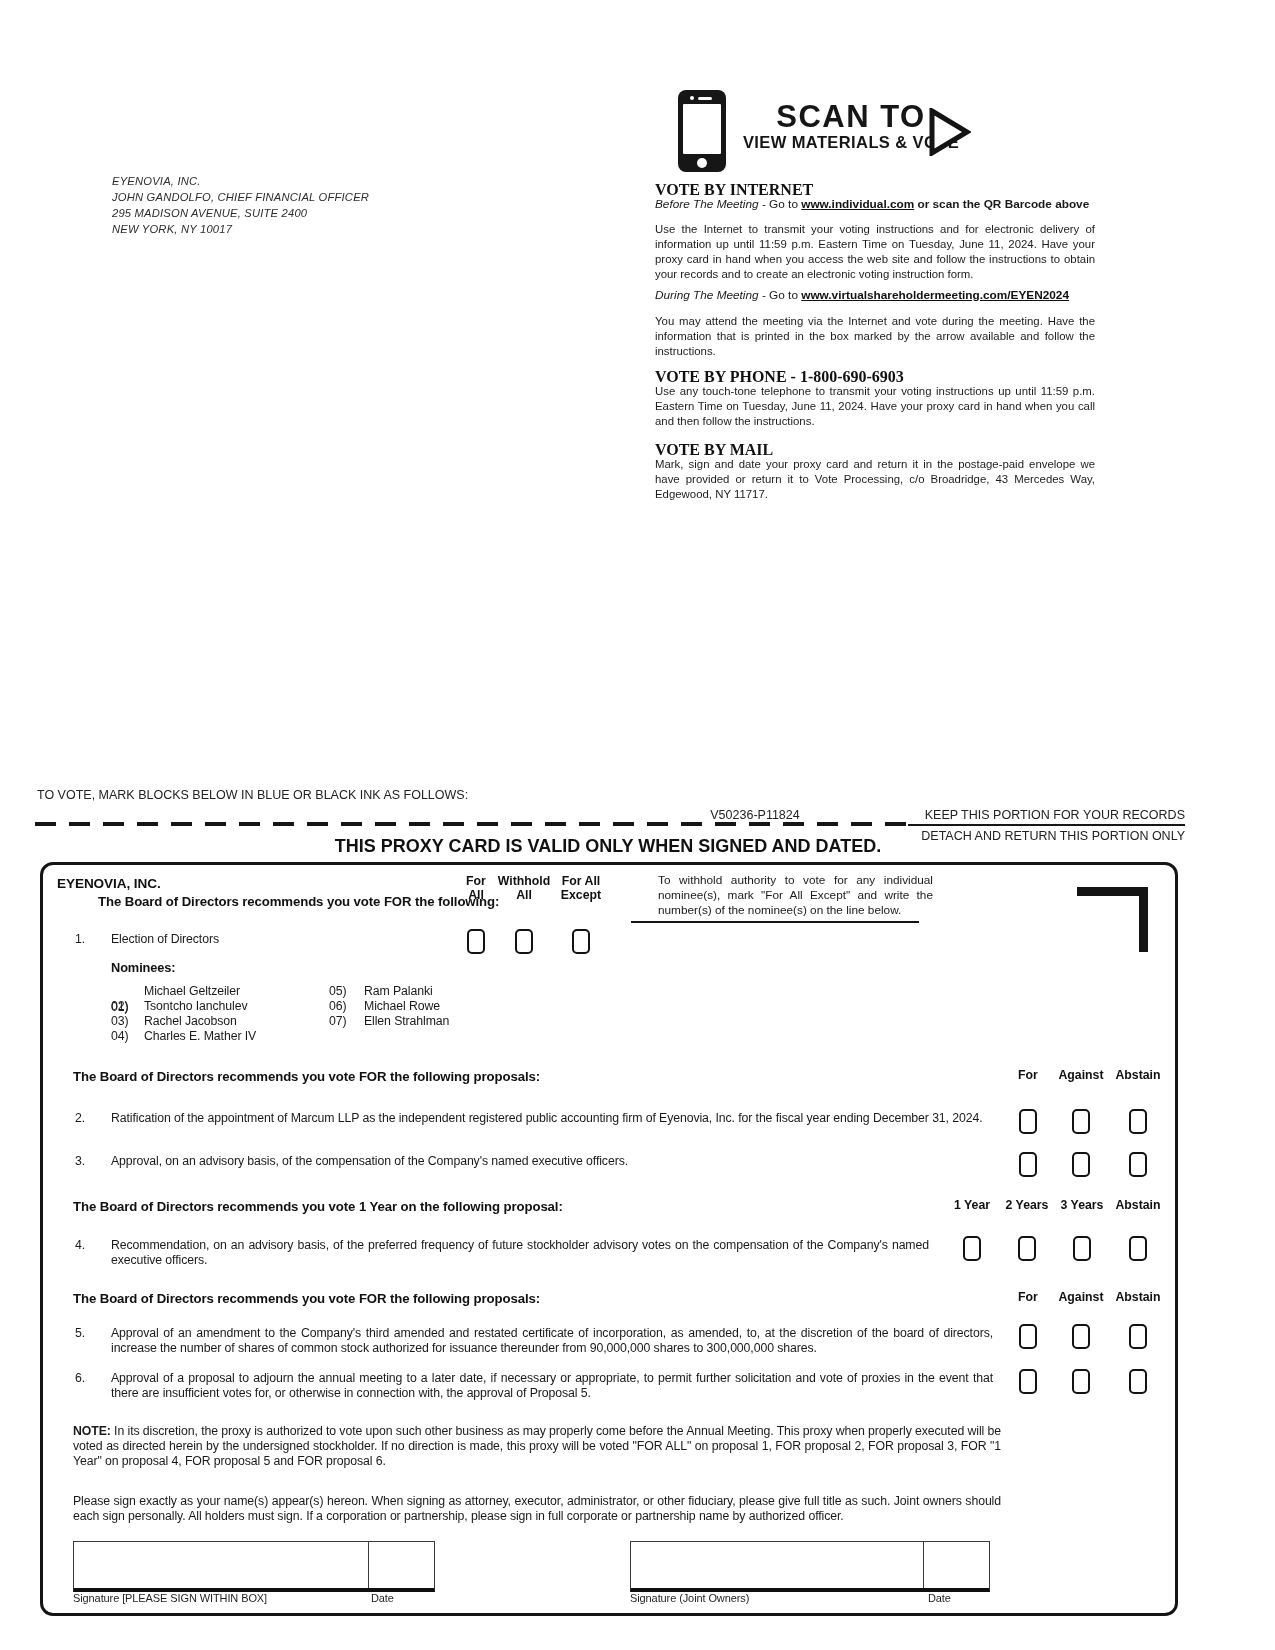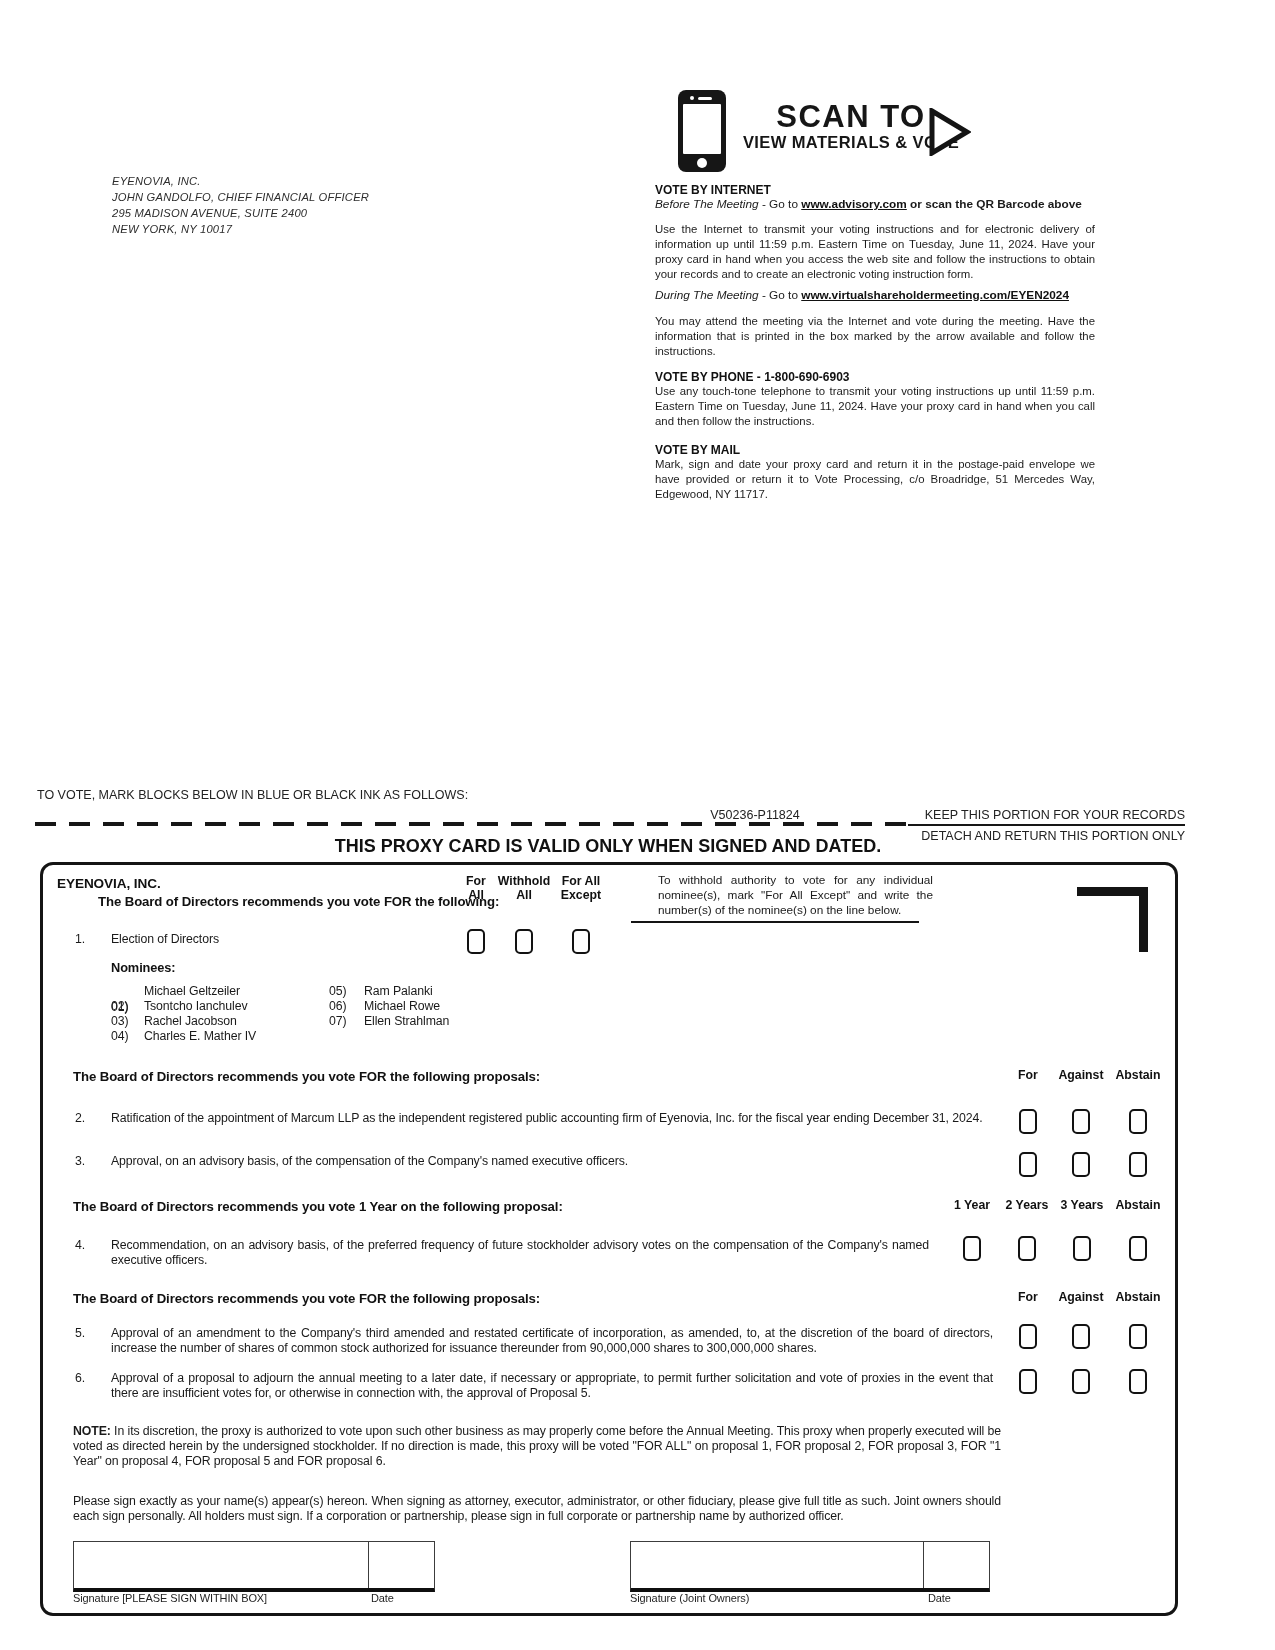--- a/index.html
+++ b/index.html
@@ -20,21 +20,21 @@
   .phone .dot{position:absolute;left:12px;top:6px;width:4px;height:4px;border-radius:50%;background:#fff;}
   .phone .speaker{position:absolute;left:20px;top:6.5px;width:14px;height:3px;border-radius:2px;background:#fff;}
   .phone .home{position:absolute;left:50%;bottom:4px;width:10px;height:10px;margin-left:-5px;border-radius:50%;background:#fff;}
   .scan-txt{left:733px;top:100px;width:236px;text-align:center;color:#161616;}
   .scan-title{font-size:31px;font-weight:700;letter-spacing:1.5px;line-height:33px;}
   .scan-sub{font-size:16.5px;font-weight:700;letter-spacing:.4px;line-height:18px;}
   .tri{left:929px;top:108px;}
 
   
   .rcol{left:655px;top:183px;width:440px;}
-  .rc-head{font-weight:700;font-size:12px;line-height:14px;color:#111;}
+  .rc-head{font-weight:700;font-size:16px;line-height:14px;color:#111;font-family:Liberation Serif, serif;}
   .rc-line{font-size:11.8px;line-height:14px;}
   .rc-body{font-size:11.4px;line-height:15px;text-align:justify;color:#1c1c1c;}
   .link{color:#111;cursor:pointer;}
 
   
   .tovote{left:37px;top:788px;font-size:12.5px;color:#222;}
   .ctrlnum{left:755px;top:808px;transform:translateX(-50%);font-size:12.5px;color:#222;}
   .keep{right:90px;top:808px;font-size:12.5px;color:#222;}
   .detachnote{right:90px;top:829px;font-size:12.5px;color:#222;}
   .dashline{left:35px;top:822px;width:873px;height:4px;
@@ -80,31 +80,31 @@
   </div>
   <div class="abs tri">
     <svg width="42" height="48" viewBox="0 0 42 48">
       <polygon points="3,3 38,24 3,45" fill="#ffffff" stroke="#141414" stroke-width="5"></polygon>
     </svg>
   </div>
 
   <div class="abs rcol">
     <div class="rc-head">VOTE BY INTERNET</div>
     <div class="rc-line">
-      <span class="it">Before The Meeting</span><span> - Go to </span><span class="b u link">www.advisory.com</span><span class="b"> or scan the QR Barcode above</span>
+      <span class="it">Before The Meeting</span><span> - Go to </span><span class="b u link">www.individual.com</span><span class="b"> or scan the QR Barcode above</span>
     </div>
     <div class="rc-body" style="margin-top:11px;">Use the Internet to transmit your voting instructions and for electronic delivery of information up until 11:59 p.m. Eastern Time on Tuesday, June 11, 2024. Have your proxy card in hand when you access the web site and follow the instructions to obtain your records and to create an electronic voting instruction form.</div>
     <div class="rc-line" style="margin-top:6px;">
       <span class="it">During The Meeting</span><span> - Go to </span><span class="b u link">www.virtualshareholdermeeting.com/EYEN2024</span>
     </div>
     <div class="rc-body" style="margin-top:12px;">You may attend the meeting via the Internet and vote during the meeting. Have the information that is printed in the box marked by the arrow available and follow the instructions.</div>
     <div class="rc-head" style="margin-top:11px;">VOTE BY PHONE - 1-800-690-6903</div>
     <div class="rc-body">Use any touch-tone telephone to transmit your voting instructions up until 11:59 p.m. Eastern Time on Tuesday, June 11, 2024. Have your proxy card in hand when you call and then follow the instructions.</div>
     <div class="rc-head" style="margin-top:14px;">VOTE BY MAIL</div>
-    <div class="rc-body">Mark, sign and date your proxy card and return it in the postage-paid envelope we have provided or return it to Vote Processing, c/o Broadridge, 51 Mercedes Way, Edgewood, NY 11717.</div>
+    <div class="rc-body">Mark, sign and date your proxy card and return it in the postage-paid envelope we have provided or return it to Vote Processing, c/o Broadridge, 43 Mercedes Way, Edgewood, NY 11717.</div>
   </div>
 
   <div class="abs tovote">TO VOTE, MARK BLOCKS BELOW IN BLUE OR BLACK INK AS FOLLOWS:</div>
   <div class="abs ctrlnum">V50236-P11824</div>
   <div class="abs keep">KEEP THIS PORTION FOR YOUR RECORDS</div>
   <div class="abs dashline"></div>
   <div class="abs keepline"></div>
   <div class="abs detachnote">DETACH AND RETURN THIS PORTION ONLY</div>
   <div class="abs validnote">THIS PROXY CARD IS VALID ONLY WHEN SIGNED AND DATED.</div>
 

